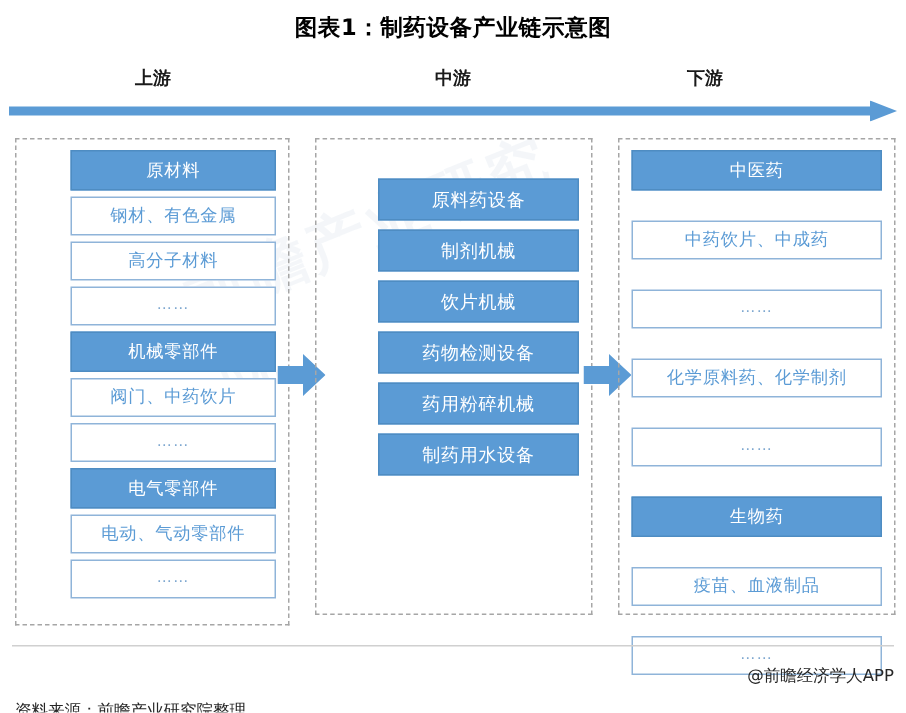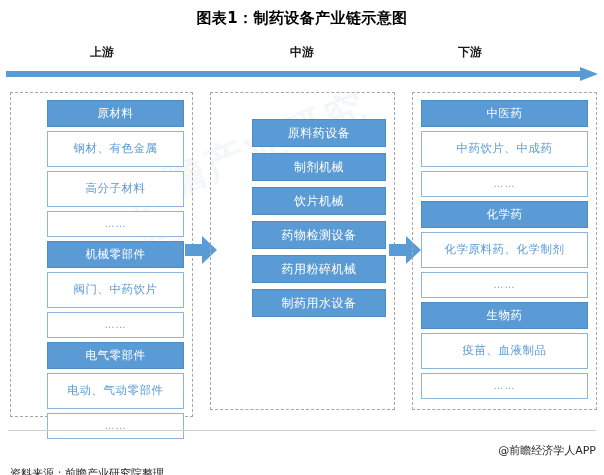--- a/index.html
+++ b/index.html
@@ -66,21 +66,21 @@
   .col-inner {
     position: absolute;
     left: 8px;
     right: 8px;
     top: 7px;
     display: flex;
     flex-direction: column;
   }
   .col-upstream .col-inner  { gap: 4px; padding-left: 28px; }
   .col-midstream .col-inner { gap: 6px; top: 26px; }
-  .col-downstream .col-inner{ gap: 4px; }
+  .col-downstream .col-inner{ gap: 20px; }
 
   
   .box {
     box-sizing: border-box;
     text-align: center;
     font-size: 11.5px;
     line-height: 1;
     display: flex;
     align-items: center;
     justify-content: center;
@@ -90,21 +90,21 @@
   .box-head {
     background: #5b9bd5;
     border: 1px solid #4e8cc2;
     color: #ffffff;
     height: 27px;
   }
   .box-item {
     background: #ffffff;
     border: 1px solid #8fb4d9;
     color: #5b9bd5;
-    height: 36px;
+    height: 26px;
   }
   .box-dots {
     background: #ffffff;
     border: 1px solid #8fb4d9;
     color: #7fa8d0;
     height: 26px;
     font-size: 10px;
     letter-spacing: 1px;
   }
   
@@ -215,21 +215,20 @@
   <svg width="32" height="32" viewBox="0 0 32 32">
     <polygon points="0,10 17,10 17,2 32,16 17,30 17,22 0,22" fill="#5b9bd5"></polygon>
   </svg>
 </div>
 
 <div class="column col-downstream">
   <div class="col-inner">
     <div class="box box-head">中医药</div>
     <div class="box box-item">中药饮片、中成药</div>
     <div class="box box-dots">……</div>
-    <div class="box box-head">化学药</div>
     <div class="box box-item">化学原料药、化学制剂</div>
     <div class="box box-dots">……</div>
     <div class="box box-head">生物药</div>
     <div class="box box-item">疫苗、血液制品</div>
     <div class="box box-dots">……</div>
   </div>
 </div>
 
 <div class="footer-rule"></div>
 <div class="footer-source">资料来源：前瞻产业研究院整理</div>

